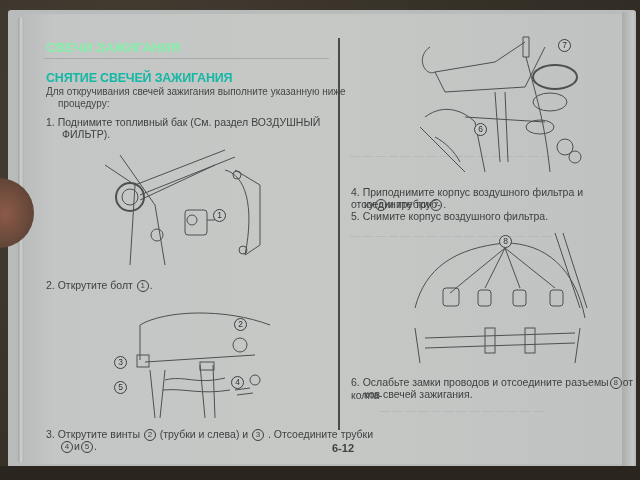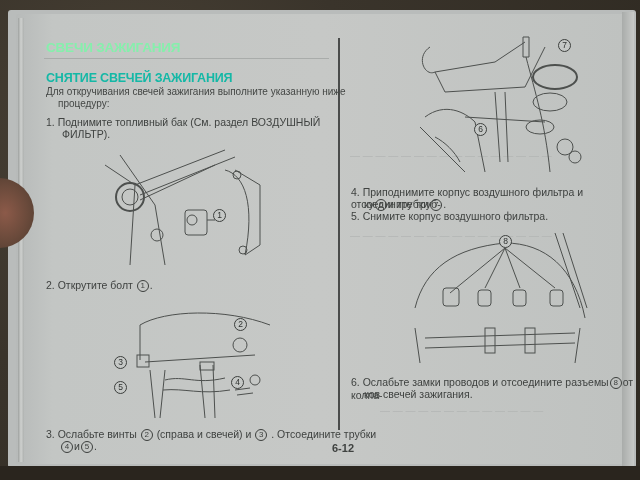--- a/index.html
+++ b/index.html
@@ -142,23 +142,23 @@
     <circle cx="150" cy="80" r="5"></circle>
   </g>
 </svg>
 <div class="callout" style="left:234px;top:318px;">2</div>
 <div class="callout" style="left:114px;top:356px;">3</div>
 <div class="callout" style="left:231px;top:376px;">4</div>
 <div class="callout" style="left:114px;top:381px;">5</div>
 
 <div class="step" style="left:46px;top:428px;">
   <span>3.</span>
-  <span>Ослабьте винты</span>
+  <span>Открутите винты</span>
   <span class="inline-callout">2</span>
-  <span>(справа и свечей) и</span>
+  <span>(трубки и слева) и</span>
   <span class="inline-callout">3</span>
   <span>. Отсоедините трубки</span>
 </div>
 <div class="step" style="left:60px;top:440px;">
   <span class="inline-callout">4</span><span>и</span><span class="inline-callout">5</span><span>.</span>
 </div>
 
 <div class="page-num">6-12</div>
 
 <svg class="illus" style="left:405px;top:32px;" width="190" height="145" viewBox="0 0 190 145">

